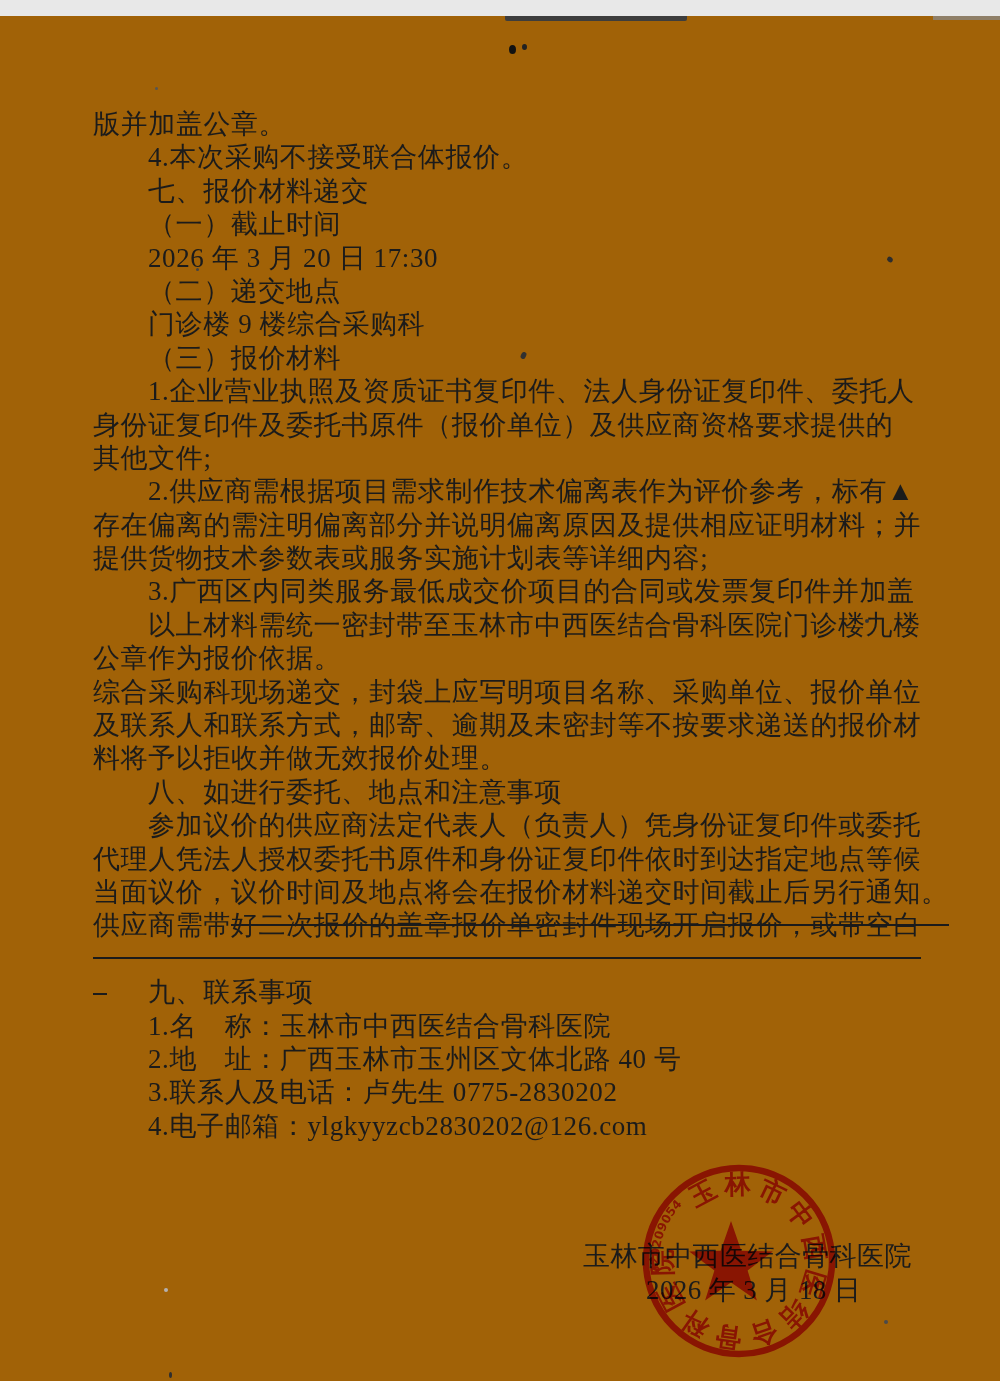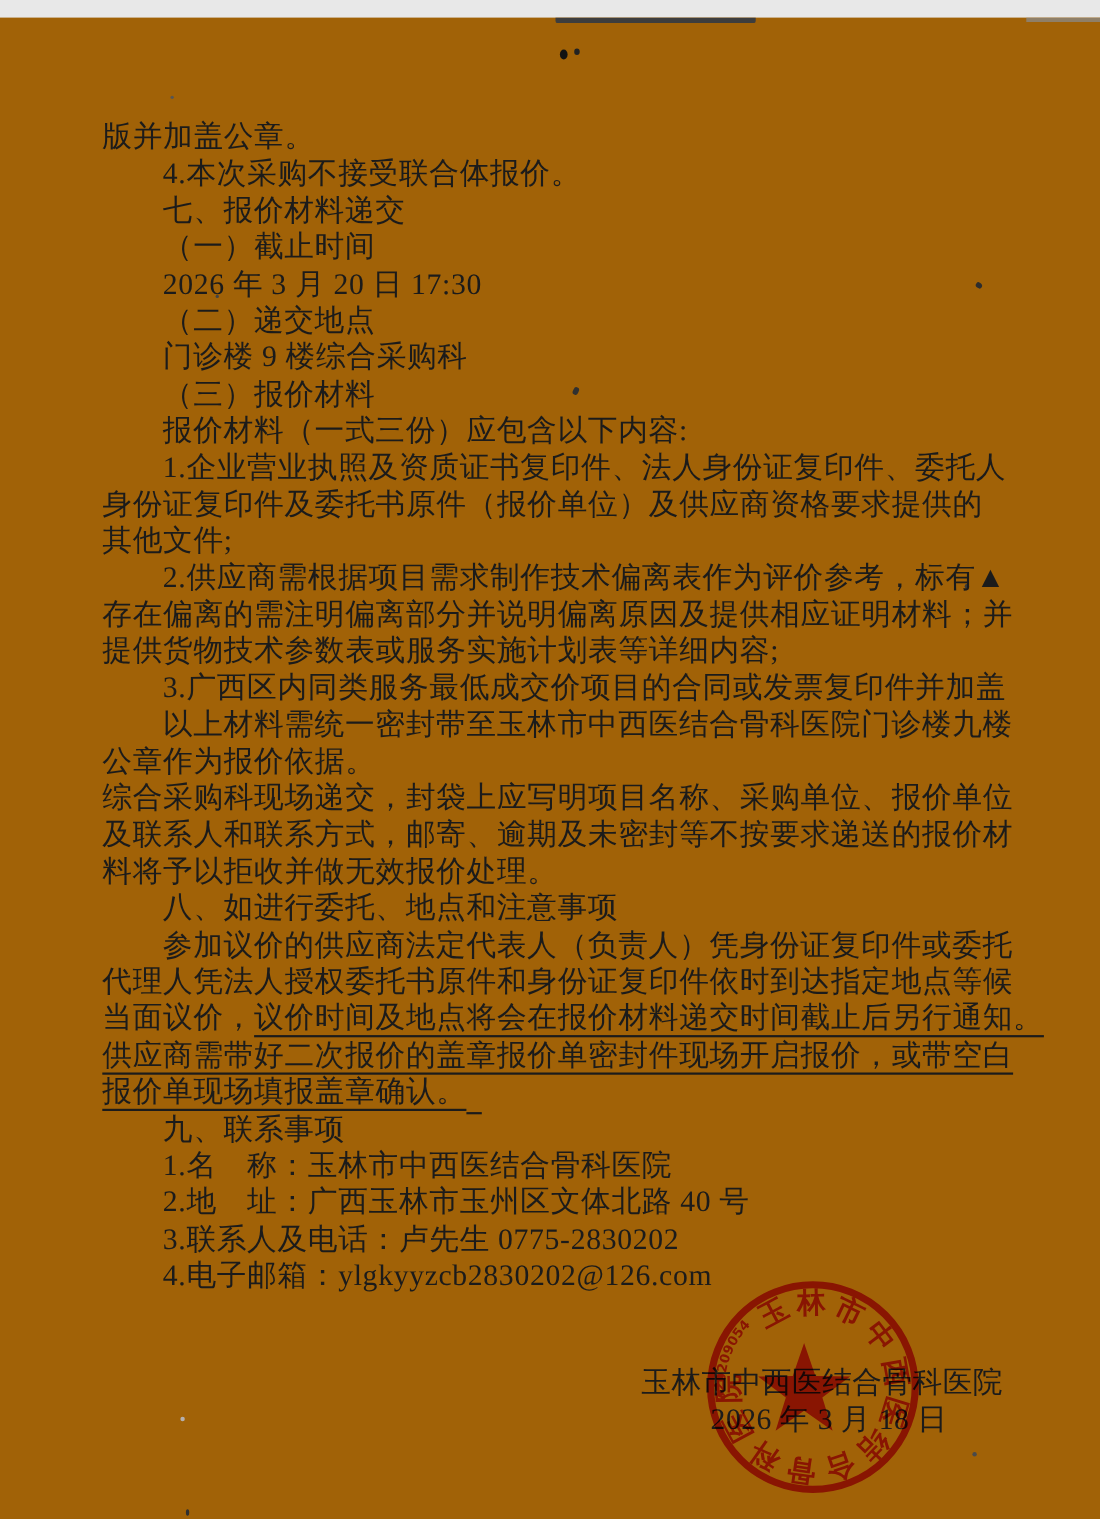--- a/index.html
+++ b/index.html
@@ -22,21 +22,21 @@
     height:33.4px;
     line-height:33.4px;
     font-size:27px;
     letter-spacing:0.6px;
     white-space:nowrap;
   }
   .line.indent{padding-left:55px;}
   .line.bold{font-weight:normal;}
   .u{
     border-bottom:2.5px solid #1b1b1b;
-    padding-bottom:1px;
+    padding-bottom:17px;
     text-align:right;
   }
   .u.tail{display:inline-block;width:14px;}
   
   .sig-org{
     position:absolute;left:583px;top:1222px;
     font-size:27px;letter-spacing:0.4px;white-space:nowrap;
   }
   .sig-date{
     position:absolute;left:646px;top:1256px;
@@ -92,39 +92,38 @@
 
   <div class="doc">
       <div class="line">版并加盖公章。</div>
       <div class="line indent">4.本次采购不接受联合体报价。</div>
       <div class="line indent bold">七、报价材料递交</div>
       <div class="line indent bold">（一）截止时间</div>
       <div class="line indent">2026 年 3 月 20 日 17:30</div>
       <div class="line indent bold">（二）递交地点</div>
       <div class="line indent">门诊楼 9 楼综合采购科</div>
       <div class="line indent bold">（三）报价材料</div>
-      <div class="line indent">报价材料（一式三份）应包含以下内容:</div>
       <div class="line indent">1.企业营业执照及资质证书复印件、法人身份证复印件、委托人</div>
       <div class="line">身份证复印件及委托书原件（报价单位）及供应商资格要求提供的</div>
       <div class="line">其他文件;</div>
       <div class="line indent">2.供应商需根据项目需求制作技术偏离表作为评价参考，标有▲</div>
       <div class="line">存在偏离的需注明偏离部分并说明偏离原因及提供相应证明材料；并</div>
       <div class="line">提供货物技术参数表或服务实施计划表等详细内容;</div>
       <div class="line indent">3.广西区内同类服务最低成交价项目的合同或发票复印件并加盖</div>
       <div class="line indent">以上材料需统一密封带至玉林市中西医结合骨科医院门诊楼九楼</div>
       <div class="line">公章作为报价依据。</div>
       <div class="line">综合采购科现场递交，封袋上应写明项目名称、采购单位、报价单位</div>
       <div class="line">及联系人和联系方式，邮寄、逾期及未密封等不按要求递送的报价材</div>
       <div class="line">料将予以拒收并做无效报价处理。</div>
       <div class="line indent bold">八、如进行委托、地点和注意事项</div>
       <div class="line indent">参加议价的供应商法定代表人（负责人）凭身份证复印件或委托</div>
       <div class="line">代理人凭法人授权委托书原件和身份证复印件依时到达指定地点等候</div>
       <div class="line">当面议价，<span class="u">议价时间及地点将会在报价材料递交时间截止后另行通知。</span></div>
       <div class="line"><span class="u">供应商需带好二次报价的盖章报价单密封件现场开启报价，或带空白</span></div>
-      <div class="line"><span class="u">报价单现场填报盖章确认。</span><span class="u tail">&nbsp;</span></div>
+      <div class="line"><span class="u tail">&nbsp;</span></div>
       <div class="line indent bold">九、联系事项</div>
       <div class="line indent">1.名　称：玉林市中西医结合骨科医院</div>
       <div class="line indent">2.地　址：广西玉林市玉州区文体北路 40 号</div>
       <div class="line indent">3.联系人及电话：卢先生 0775-2830202</div>
       <div class="line indent">4.电子邮箱：ylgkyyzcb2830202@126.com</div>
     </div>
 
   <div class="sig-org">玉林市中西医结合骨科医院</div>
   <div class="sig-date">2026 年 3 月 18 日</div>
 

